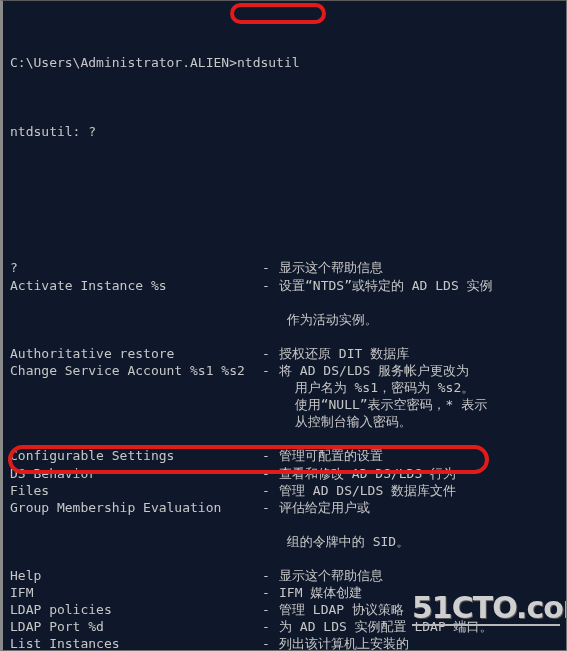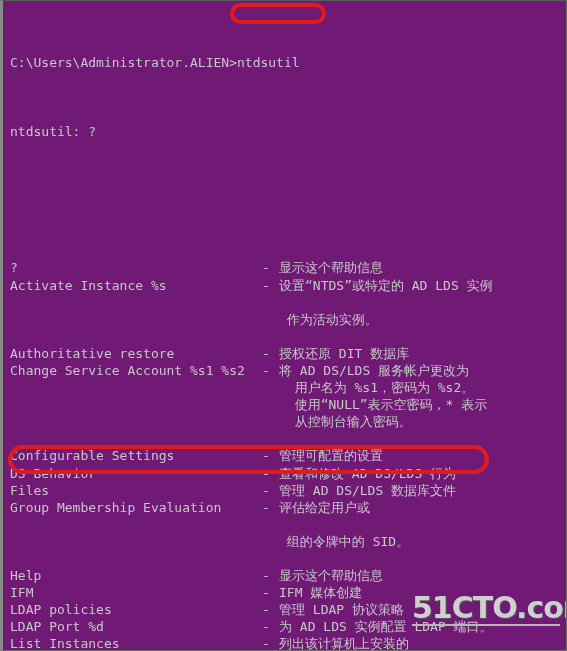--- a/index.html
+++ b/index.html
@@ -4,21 +4,21 @@
 <style>
   html, body {
     margin: 0;
     padding: 0;
     background: #000;
   }
   #screen {
     position: relative;
     width: 567px;
     height: 651px;
-    background: #701a75;
+    background: #0f172a;
     overflow: hidden;
     box-sizing: border-box;
     border-left: 3px solid #8a8a8a;
     border-top: 1px solid #5a5a5a;
     border-right: 1px solid #6e6e6e;
     border-bottom: 1px solid #6e6e6e;
   }
   #console {
     position: absolute;
     left: 0;

